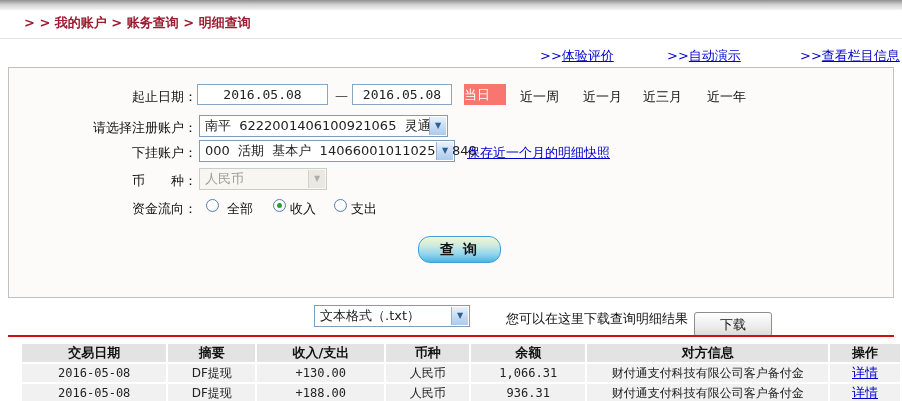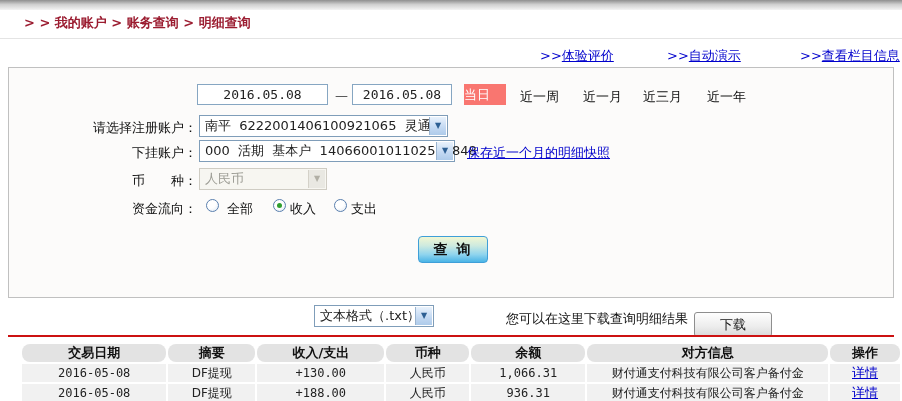--- a/index.html
+++ b/index.html
@@ -50,38 +50,38 @@
 
   .link { font-size:13px; color:#0000cc; text-decoration:underline; cursor:pointer; }
 
   .radio { width:13px; height:13px; border-radius:50%; border:1px solid #5a7fae;
     background:radial-gradient(circle at 35% 30%,#ffffff 45%,#dbe6f2 100%);
     display:inline-block; position:absolute; cursor:pointer; }
   .radio .dot { position:absolute; left:3px; top:3px; width:5px; height:5px;
     border-radius:50%; background:#2f9e2f; }
   .rlabel { font-size:13px; color:#111; cursor:pointer; }
 
-  .btn-query { left:418px; top:236px; width:70px; height:27px; border:1px solid #3f9fd8;
-    border-radius:4px; font-size:14px; font-weight:bold; color:#111; text-align:center;
+  .btn-query { left:418px; top:236px; width:83px; height:27px; border:1px solid #3f9fd8;
+    border-radius:12px; font-size:14px; font-weight:bold; color:#111; text-align:center;
     line-height:25px; cursor:pointer; letter-spacing:2px;
     background:linear-gradient(180deg,#f2f7d2 0%,#cdeadf 35%,#8fd4ee 70%,#4ab4e6 100%); }
 
   
   .dl-label { font-size:13px; color:#111; }
   .btn-dl { left:694px; top:312px; width:78px; height:25px; border:1px solid #8e8e8e;
     border-radius:3px; text-align:center; line-height:23px; font-size:13px; color:#111;
     background:linear-gradient(180deg,#fefefe 0%,#ececec 60%,#d9d9d9 100%); cursor:pointer; }
 
   .redline { left:8px; top:335px; width:886px; height:2px; background:#cc1111; }
 
   
   table.results { position:absolute; left:20px; top:342px; border-collapse:separate;
     border-spacing:2px; }
   table.results th { background:#e3e3e3; font-size:13px; font-weight:bold; color:#111;
-    height:17px; text-align:center; padding:0 2px;border-radius:8px; }
+    height:17px; text-align:center; padding:0 2px; }
   table.results td { background:#f1f1f1; font-size:12px; color:#222; height:15px;
     text-align:center; padding:0 2px; white-space:nowrap; }
   td.num { font-family:"DejaVu Sans Mono","Liberation Mono",monospace; }
   td.amount { color:#cc0000; font-family:"DejaVu Sans Mono","Liberation Mono",monospace; }
   td .detail { color:#0000cc; text-decoration:underline; cursor:pointer; font-size:13px; }
   .c0{width:148px}.c1{width:89px}.c2{width:131px}.c3{width:85px}.c4{width:117px}.c5{width:243px}.c6{width:72px}
 </style>
 </head>
 <body>
 
@@ -92,20 +92,21 @@
   <div class="abs bc-divider"></div>
 
   <div class="abs tab">明细查询</div>
 
   <span class="abs hlink" style="left:540px"><span class="pre">&gt;&gt;</span><span class="txt">体验评价</span></span>
   <span class="abs hlink" style="left:667px"><span class="pre">&gt;&gt;</span><span class="txt">自动演示</span></span>
   <span class="abs hlink" style="left:800px"><span class="pre">&gt;&gt;</span><span class="txt">查看栏目信息</span></span>
 
   <div class="abs panel"></div>
 
+  <div class="abs flabel" style="top:88px">起止日期：</div>
   <input class="abs dateinput" style="left: 197px; top: 84px; width: 131px;" value="2016.05.08">
   <span class="abs dash" style="left:335px;top:88px">—</span>
   <input class="abs dateinput" style="left: 352px; top: 84px; width: 100px;" value="2016.05.08">
   <div class="abs badge" style="left:464px;top:84px">当日</div>
   <span class="abs qrange" style="left:520px;top:88px">近一周</span>
   <span class="abs qrange" style="left:583px;top:88px">近一月</span>
   <span class="abs qrange" style="left:643px;top:88px">近三月</span>
   <span class="abs qrange" style="left:707px;top:88px">近一年</span>
 
   <div class="abs flabel" style="top:119px">请选择注册账户：</div>
@@ -123,21 +124,21 @@
   <span class="abs rlabel" style="left:227px;top:200px">全部</span>
   <span class="abs radio" style="left:273px;top:199px">
       <span class="dot"></span>
     </span>
   <span class="abs rlabel" style="left:290px;top:200px">收入</span>
   <span class="abs radio" style="left:334px;top:199px"></span>
   <span class="abs rlabel" style="left:351px;top:200px">支出</span>
 
   <div class="abs btn-query">查 询</div>
 
-  <div class="abs sel" style="left:314px;top:305px;width:120px"><span>文本格式（.txt）</span><span class="arrow">▼</span></div>
+  <div class="abs sel" style="left:314px;top:305px;width:156px"><span>文本格式（.txt）</span><span class="arrow">▼</span></div>
   <span class="abs dl-label" style="left:506px;top:310px">您可以在这里下载查询明细结果</span>
   <div class="abs btn-dl">下载</div>
 
   <div class="abs redline"></div>
 
   <table class="results">
     <tbody>
         <tr>
       <th class="c0">交易日期</th>
       <th class="c1">摘要</th>

